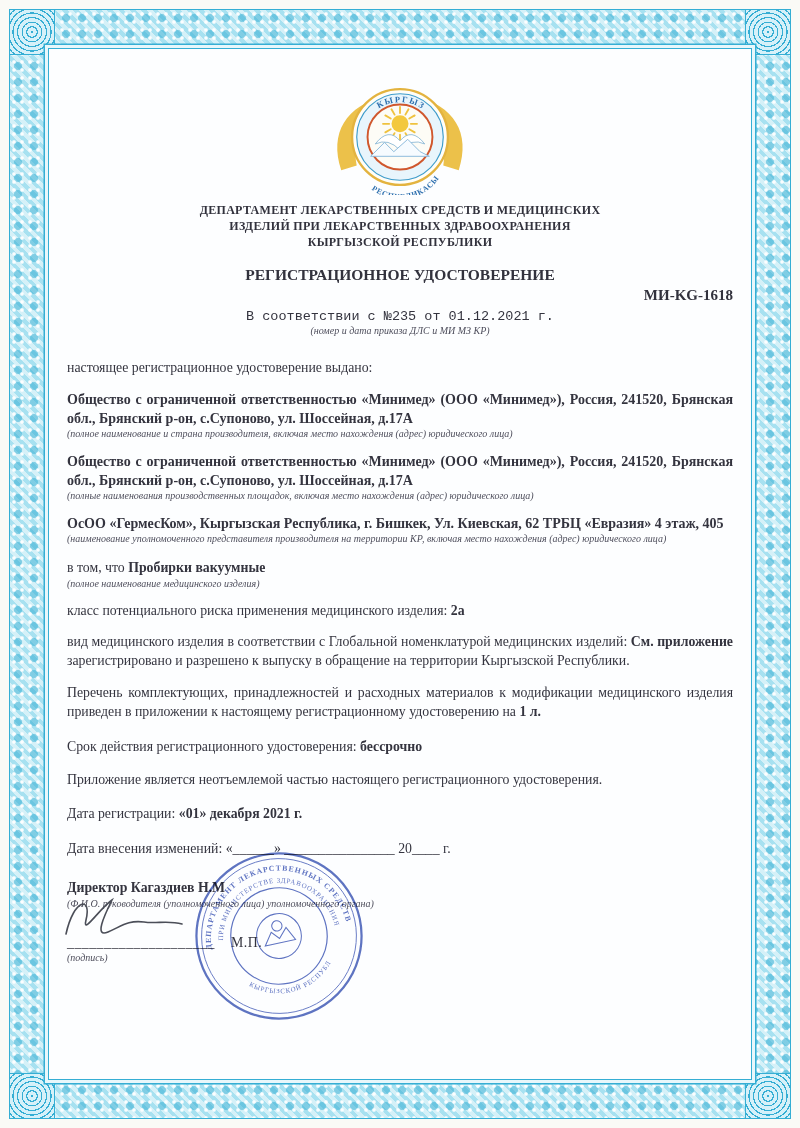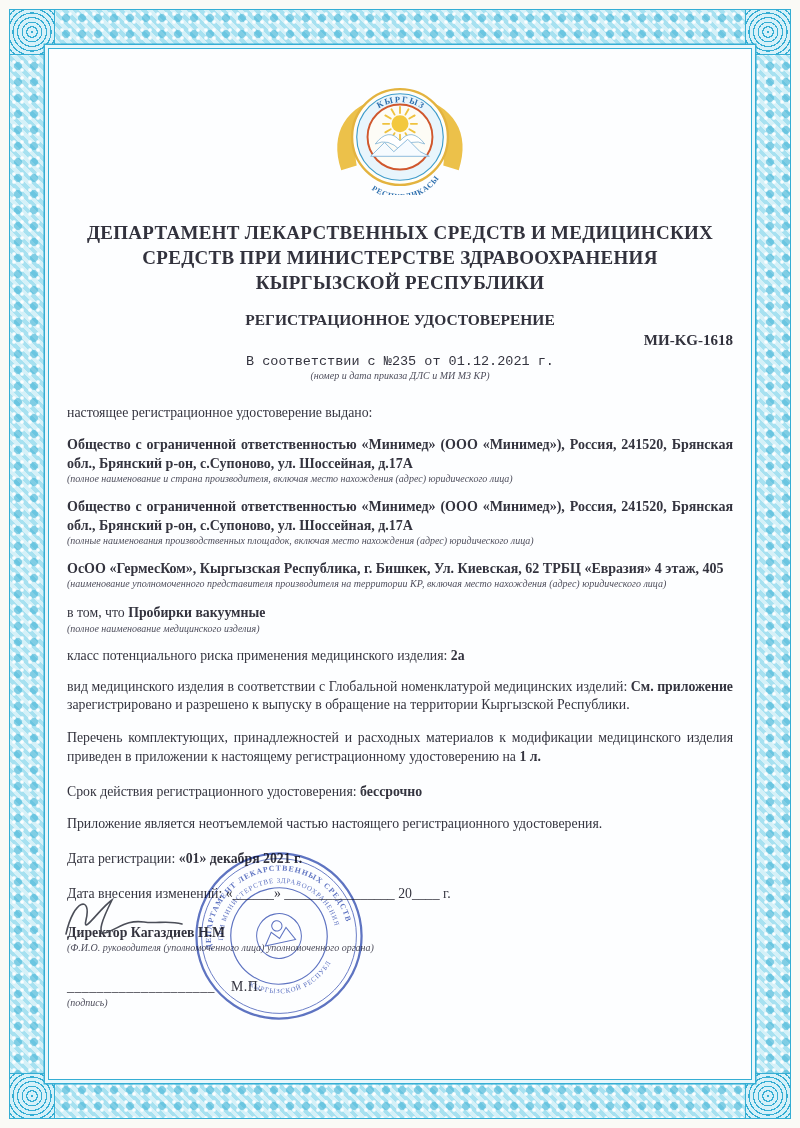--- a/index.html
+++ b/index.html
@@ -30,22 +30,22 @@
   .inner{
     position:absolute;inset:48px;z-index:3;
     background:#fdfeff;
     border:1.5px solid #35aed4;
     box-shadow:0 0 0 3px #e8f7fb, 0 0 0 4.5px #35aed4;
     box-sizing:border-box;
     padding:30px 18px 0 18px;
   }
   .emblem-wrap{text-align:center;line-height:0;}
   .dept{
-    text-align:center;font-weight:bold;font-size:19px;line-height:1.32;
-    color:#32323d;letter-spacing:.3px;margin-top:25px;
+    text-align:center;font-weight:bold;font-size:12px;line-height:1.32;
+    color:#32323d;letter-spacing:.3px;margin-top:8px;
   }
   .title{ text-align:center;font-weight:bold;font-size:15.5px;margin-top:16px;color:#32323d;}
   .doc-number{text-align:right;font-weight:bold;font-size:15px;margin-top:3px;color:#32323d;}
   .order{text-align:center;font-size:13.5px;margin-top:5px;font-family:Liberation Mono, monospace;}
   .note{font-size:10px;font-style:italic;color:#4e4e5c;line-height:1.2;}
   .note.center{text-align:center;margin-top:1px;}
   .para{font-size:13.8px;line-height:1.36;margin:12px 0 0;}
   .para.first{margin-top:22px;}
   .bold{font-weight:bold;}
   .justify{text-align:justify;}
@@ -109,21 +109,21 @@
           <textPath href="#embTop" startOffset="32%">КЫРГЫЗ</textPath>
         </text>
         <text font-size="10" font-weight="bold" fill="#2d6fae" letter-spacing="1">
           <textPath href="#embBot" startOffset="14%">РЕСПУБЛИКАСЫ</textPath>
         </text>
       </svg>
     </div>
 
     <div class="dept">
       <div>ДЕПАРТАМЕНТ ЛЕКАРСТВЕННЫХ СРЕДСТВ И МЕДИЦИНСКИХ</div>
-      <div>СРЕДСТВ ПРИ МИНИСТЕРСТВЕ ЗДРАВООХРАНЕНИЯ</div>
+      <div>ИЗДЕЛИЙ ПРИ ЛЕКАРСТВЕННЫХ ЗДРАВООХРАНЕНИЯ</div>
       <div>КЫРГЫЗСКОЙ РЕСПУБЛИКИ</div>
     </div>
 
     <div class="title">РЕГИСТРАЦИОННОЕ УДОСТОВЕРЕНИЕ</div>
     <div class="doc-number">МИ-KG-1618</div>
     <div class="order">В соответствии с №235 от 01.12.2021 г.</div>
     <div class="note center">(номер и дата приказа ДЛС и МИ МЗ КР)</div>
 
     <p class="para first">настоящее регистрационное удостоверение выдано:</p>
 

